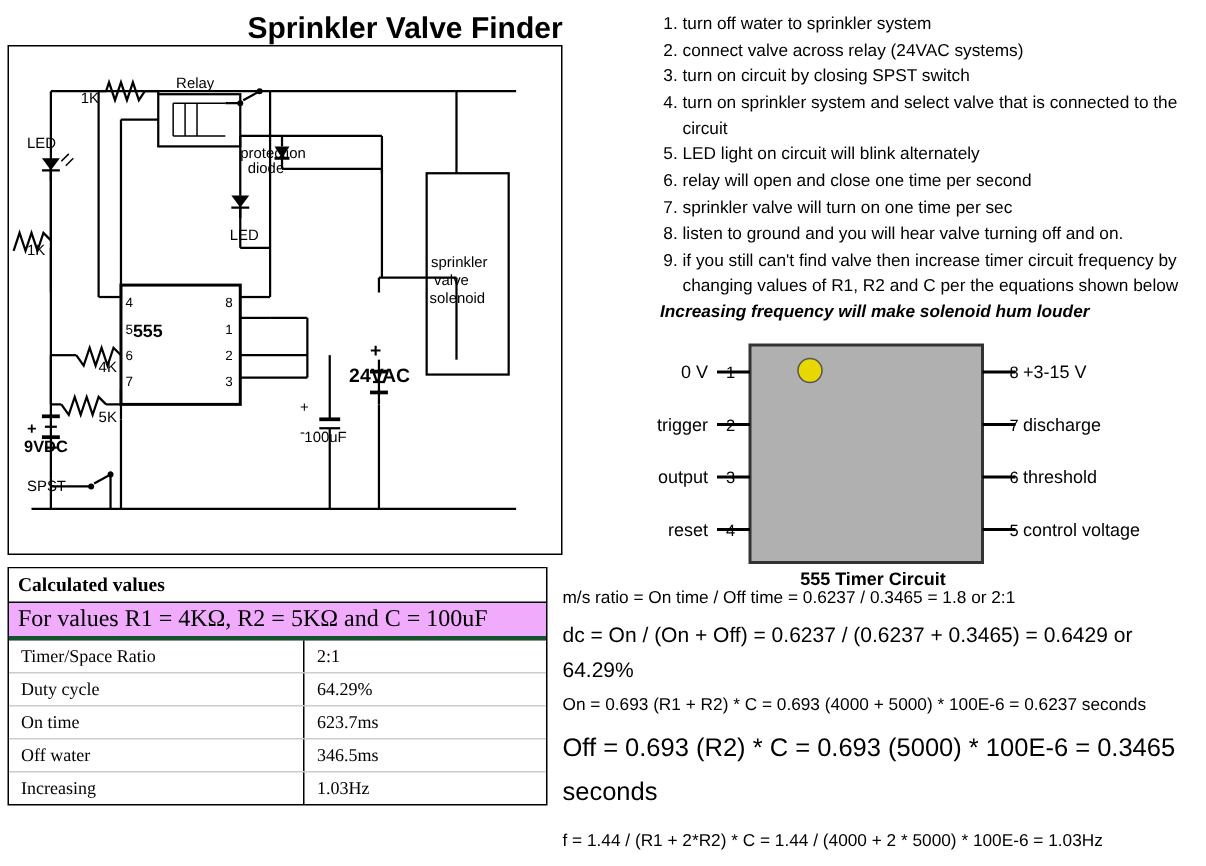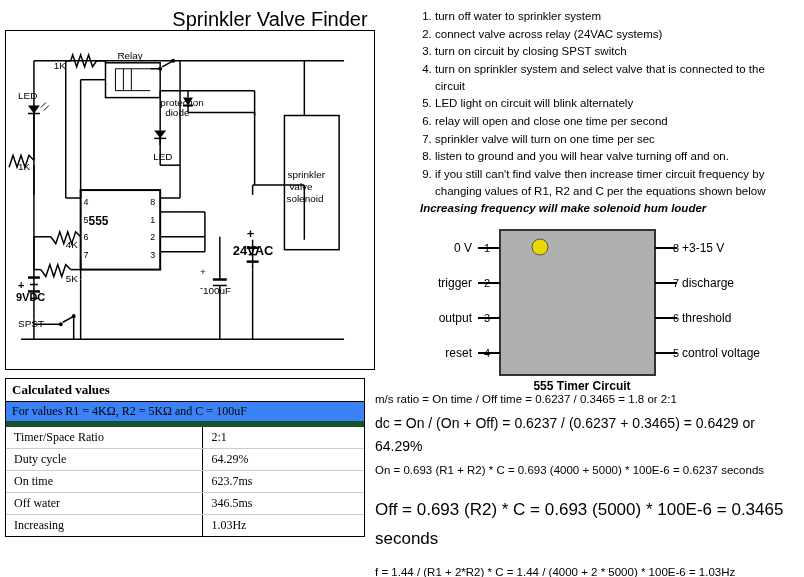--- a/index.html
+++ b/index.html
@@ -10,21 +10,21 @@
       font-family: Arial, sans-serif;
       font-size: 13px;
       overflow: hidden;
       position: relative;
     }
 
     
     #title {
       text-align: center;
       font-size: 20px;
-      font-weight: normal;
+      font-weight: bold;
       position: absolute;
       top: 8px;
       left: 130px;
       width: 280px;
     }
 
     
     #circuit-area {
       position: absolute;
       top: 30px;
@@ -38,20 +38,21 @@
     #instructions {
       position: absolute;
       top: 8px;
       left: 420px;
       width: 378px;
       font-size: 11.5px;
       line-height: 1.45;
     }
     #instructions ol {
       padding-left: 15px;
+      margin-left: 20px;
     }
     #instructions li {
       margin-bottom: 1px;
     }
 
     
     #ic-diagram {
       position: absolute;
       top: 220px;
       left: 390px;
@@ -70,24 +71,24 @@
       font-family: Liberation Serif, serif;
     }
     #calc-title {
       background: #ffffff;
       font-weight: bold;
       padding: 3px 6px;
       border-bottom: 1px solid #000;
       font-size: 13px;
     }
     #calc-subtitle {
-      background: #3b82f6;
+      background: #f0abfc;
       padding: 2px 6px;
-      border-bottom: 6px solid #14532d;
-      font-size: 12px;
+      border-bottom: 3px solid #14532d;
+      font-size: 16px;
     }
     #calc-table table {
       width: 100%;
       border-collapse: collapse;
     }
     #calc-table table td {
       padding: 3px 8px;
       border-bottom: 1px solid #ccc;
     }
     #calc-table table td:first-child {
@@ -374,17 +375,17 @@
           <td>1.03Hz</td>
         </tr>
       </tbody>
   </table>
 </div>
 
 <div id="formulas">
   <div id="formulas-list">
       <p style="margin-bottom: 2px; font-size: 11.5px;">m/s ratio =  On time / Off time = 0.6237 / 0.3465 = 1.8 or 2:1</p>
       <p style="margin-bottom: 2px; font-size: 14px;">dc =  On / (On + Off)  =  0.6237 / (0.6237 + 0.3465) = 0.6429 or 64.29%</p>
-      <p style="margin-bottom: 15px; font-size: 11.5px;">On = 0.693 (R1 + R2) * C  =  0.693 (4000 + 5000) * 100E-6 = 0.6237 seconds</p>
+      <p style="margin-bottom: 4px; font-size: 11.5px;">On = 0.693 (R1 + R2) * C  =  0.693 (4000 + 5000) * 100E-6 = 0.6237 seconds</p>
       <p style="margin-bottom: 10px; font-size: 17px;">Off = 0.693 (R2) * C  =  0.693 (5000) * 100E-6 = 0.3465 seconds</p>
       <p style="margin-bottom: 2px; font-size: 11.5px;">f = 1.44 / (R1 + 2*R2) * C  =  1.44 / (4000 + 2 * 5000) * 100E-6 = 1.03Hz</p>
     </div>
 </div>
 
 </body></html>

